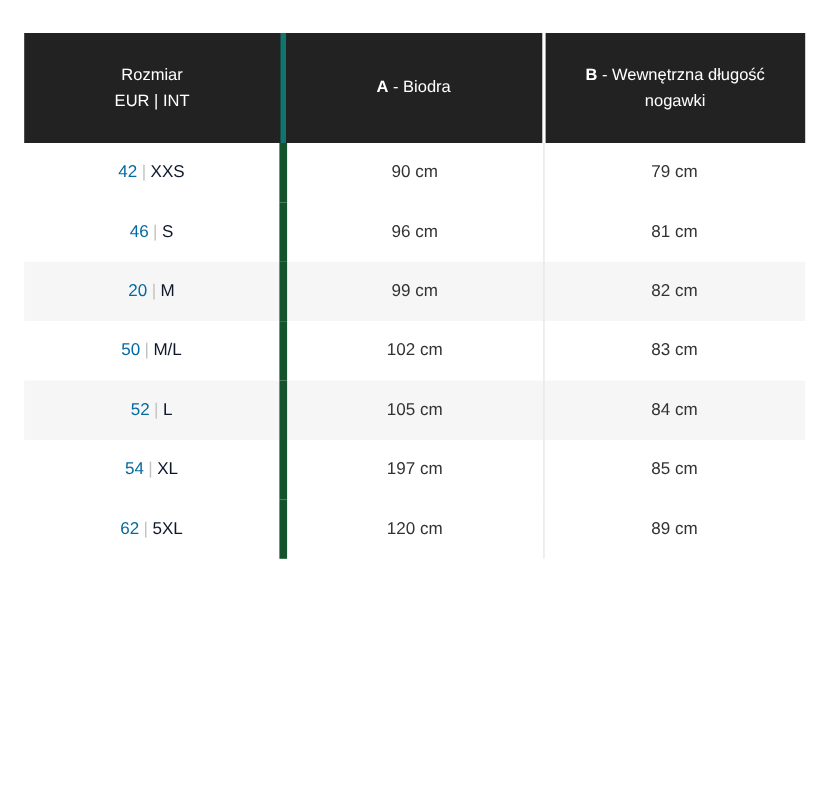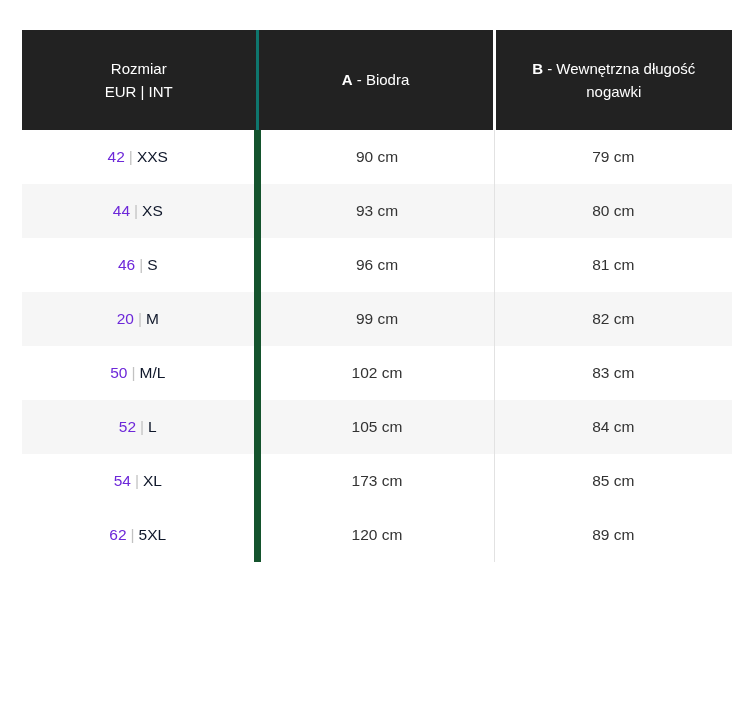--- a/index.html
+++ b/index.html
@@ -42,21 +42,21 @@
     text-align: center;
     vertical-align: middle;
     border: none;
   }
   thead th.col-a,
   thead th.col-b { font-weight: normal; }
   thead th .hdr-letter { font-weight: bold; }
   thead th.col-size .hdr-line { display: block; font-weight: normal; }
 
   
-  thead th.col-a { border-left: 3px solid #0f766e; }
+  thead th.col-a { border-left: 5px solid #0f766e; }
   thead th.col-b { border-left: 3px solid #ffffff; }
 
   
   tbody td {
     height: 54px;
     font-size: 15.5px;
     color: #333333;
     text-align: center;
     vertical-align: middle;
     padding: 0 10px;
@@ -67,21 +67,21 @@
   tbody tr.alt td { background: #f6f6f6; }
 
   tbody td.col-a { border-left: 7px solid #14532d; }
   tbody td.col-b { border-left: 1px solid #e2e2e2; }
 
   .sep {
     color: #c2c2c2;
     padding: 0 4px;
     font-weight: normal;
   }
-  .eur { color: #6d28d9; }
+  .eur { color: #0369a1; }
   .int { color: #0f172a; }
 </style>
 </head>
 <body>
 
 <div id="size-table-wrap">
   <table class="size-table">
     <colgroup>
       <col class="c1">
         <col class="c2">
@@ -100,25 +100,20 @@
           <span class="hdr-letter">B</span><span> - Wewnętrzna długość nogawki</span>
         </th>
       </tr>
     </thead>
     <tbody id="table-body">
         <tr>
           <td><span class="eur">42</span><span class="sep">|</span><span class="int">XXS</span></td>
           <td class="col-a">90 cm</td>
           <td class="col-b">79 cm</td>
         </tr>
-        <tr class="alt">
-          <td><span class="eur">44</span><span class="sep">|</span><span class="int">XS</span></td>
-          <td class="col-a">93 cm</td>
-          <td class="col-b">80 cm</td>
-        </tr>
         <tr>
           <td><span class="eur">46</span><span class="sep">|</span><span class="int">S</span></td>
           <td class="col-a">96 cm</td>
           <td class="col-b">81 cm</td>
         </tr>
         <tr class="alt">
           <td><span class="eur">20</span><span class="sep">|</span><span class="int">M</span></td>
           <td class="col-a">99 cm</td>
           <td class="col-b">82 cm</td>
         </tr>
@@ -127,21 +122,21 @@
           <td class="col-a">102 cm</td>
           <td class="col-b">83 cm</td>
         </tr>
         <tr class="alt">
           <td><span class="eur">52</span><span class="sep">|</span><span class="int">L</span></td>
           <td class="col-a">105 cm</td>
           <td class="col-b">84 cm</td>
         </tr>
         <tr>
           <td><span class="eur">54</span><span class="sep">|</span><span class="int">XL</span></td>
-          <td class="col-a">173 cm</td>
+          <td class="col-a">197 cm</td>
           <td class="col-b">85 cm</td>
         </tr>
         <tr>
           <td><span class="eur">62</span><span class="sep">|</span><span class="int">5XL</span></td>
           <td class="col-a">120 cm</td>
           <td class="col-b">89 cm</td>
         </tr>
       </tbody>
   </table>
 </div>

